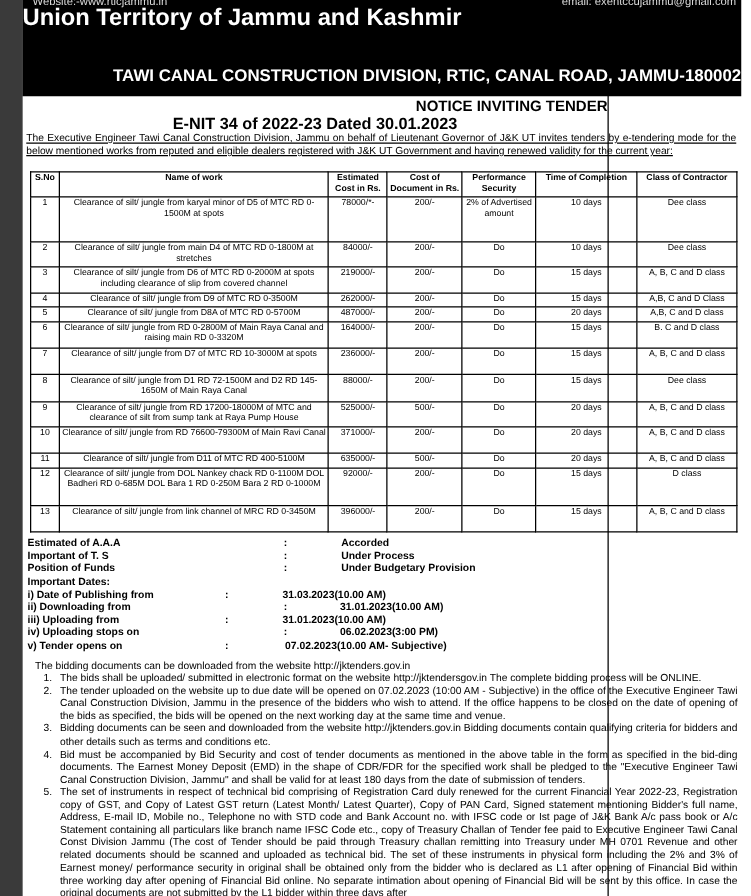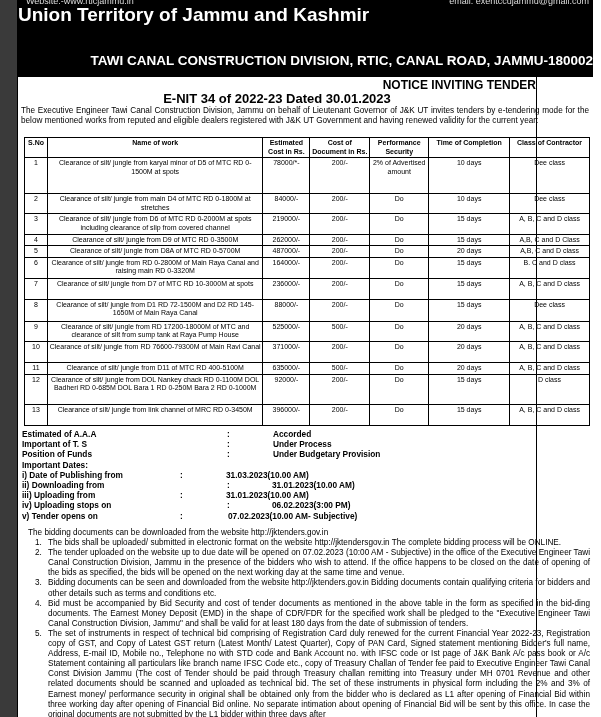--- a/index.html
+++ b/index.html
@@ -1,28 +1,28 @@
 <!DOCTYPE html>
 <html><head>
 <meta charset="utf-8">
 <style>
   html, body { margin:0; padding:0; }
   body { width:601px; height:717px; overflow:hidden; background:#ffffff; font-family:"Liberation Sans", sans-serif; color:#000; position:relative; }
   .gutter { position:absolute; left:0; top:0; width:17px; height:717px; background:#3a3a3a; }
-  .page { position:absolute; left:17px; top:0; width:520px; height:717px; background:#fff; border-left:1px solid #000; border-right:1px solid #000; box-sizing:border-box; }
+  .page { position:absolute; left:17px; top:0; width:470px; height:717px; background:#fff; border-left:1px solid #000; border-right:1px solid #000; box-sizing:border-box; }
   .header { position:absolute; left:0; top:0; width:575px; height:77px; background:#000; color:#fff; }
   .hdr-top { position:absolute; top:-4px; left:0; width:100%; font-size:9px; color:#ddd; }
   .hdr-top .web { position:absolute; left:8px; }
   .hdr-top .mail { position:absolute; right:4px; }
   .h1 { position:absolute; top:4px; width:100%; text-align:left; font-size:19px; font-weight:bold; }
   .h2 { position:absolute; top:25px; width:100%; text-align:center; font-size:23px; font-weight:bold; letter-spacing:0.2px; }
   .h3 { position:absolute; top:53px; width:100%; text-align:right; font-size:13.5px; font-weight:bold; }
   .nit1 { position:absolute; top:78px; width:100%; text-align:right; font-size:12px; font-weight:bold; }
   .nit2 { position:absolute; top:91px; width:100%; text-align:center; font-size:13px; font-weight:bold; }
-  .intro { position:absolute; left:3px; top:106px; width:568px; font-size:8.2px; line-height:10px; text-align:justify; }
+  .intro { position:absolute; left:3px; top:106px; width:568px; font-size:8.2px; line-height:10px; text-align:justify;text-decoration:underline; }
   table.works { position:absolute; left:6px; top:137px; width:566px; border-collapse:collapse; font-size:7px; }
   table.works th, table.works td { border:1px solid #000; text-align:center; vertical-align:top; padding:1px 1px; line-height:8.6px; }
   table.works th { font-weight:bold; font-size:7px; }
   .pos { position:absolute; left:4px; top:429px; font-size:8.3px; font-weight:bold; line-height:10.2px; }
   .row { position:relative; height:10.2px; }
   .row .l { position:absolute; left:0; white-space:nowrap; }
   .row .c { position:absolute; white-space:nowrap; }
   .row .v { position:absolute; white-space:nowrap; }
   .notes { position:absolute; left:4px; top:528px; width:568px; font-size:8.2px; line-height:10.1px; }
   .notes .lead { padding-left:6px; }

